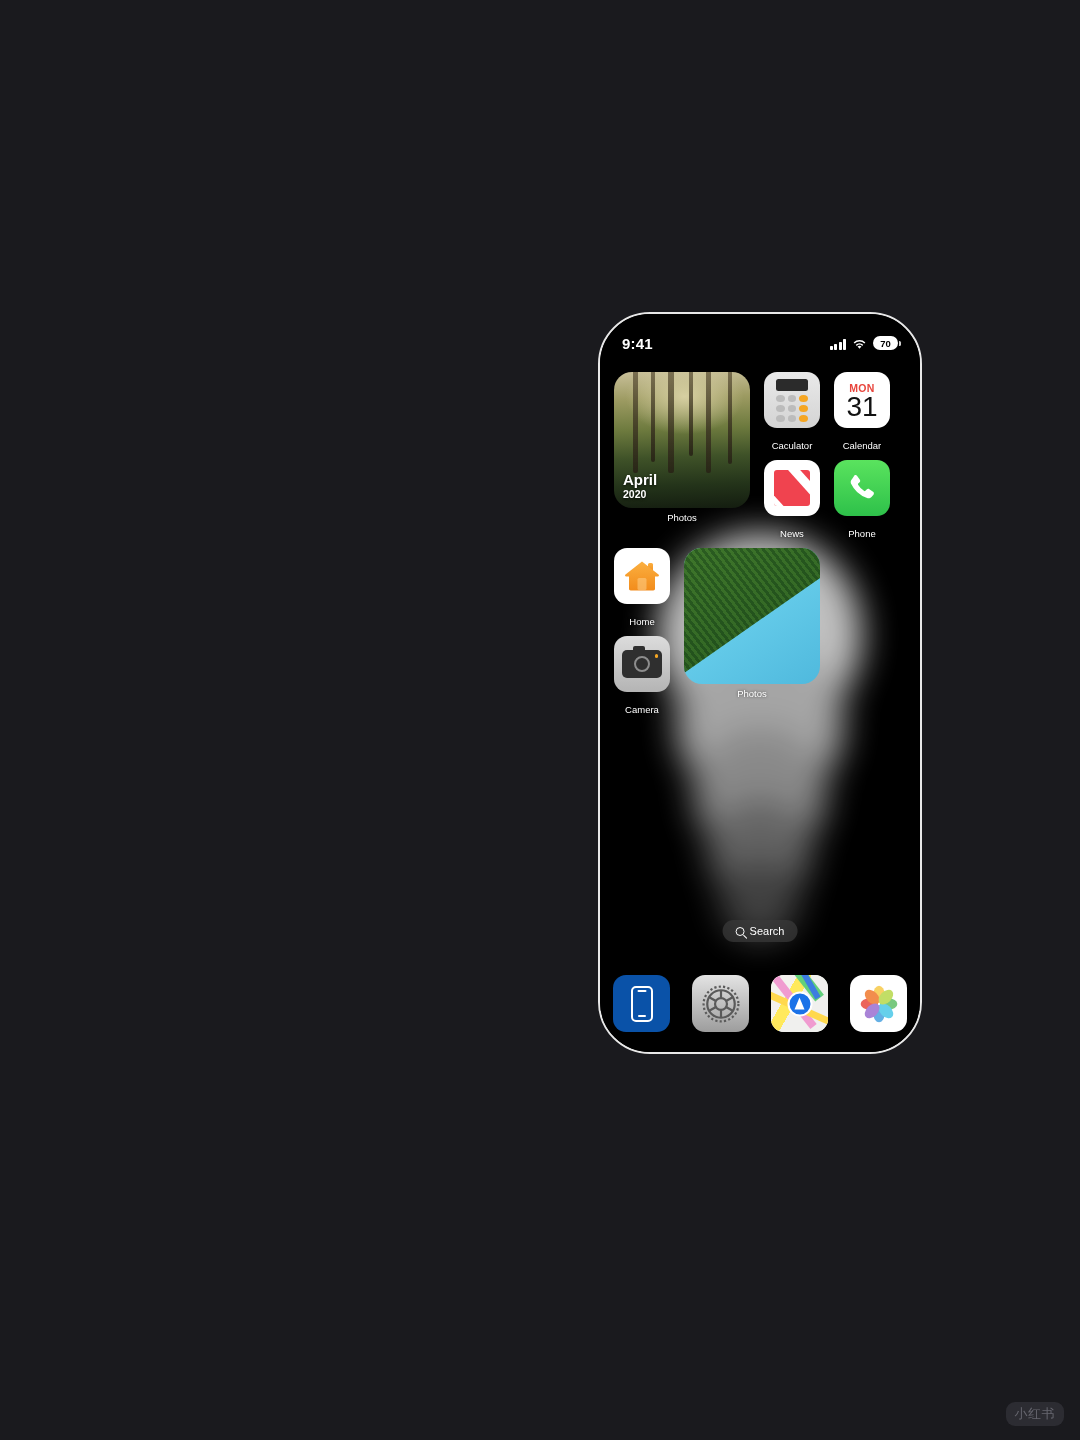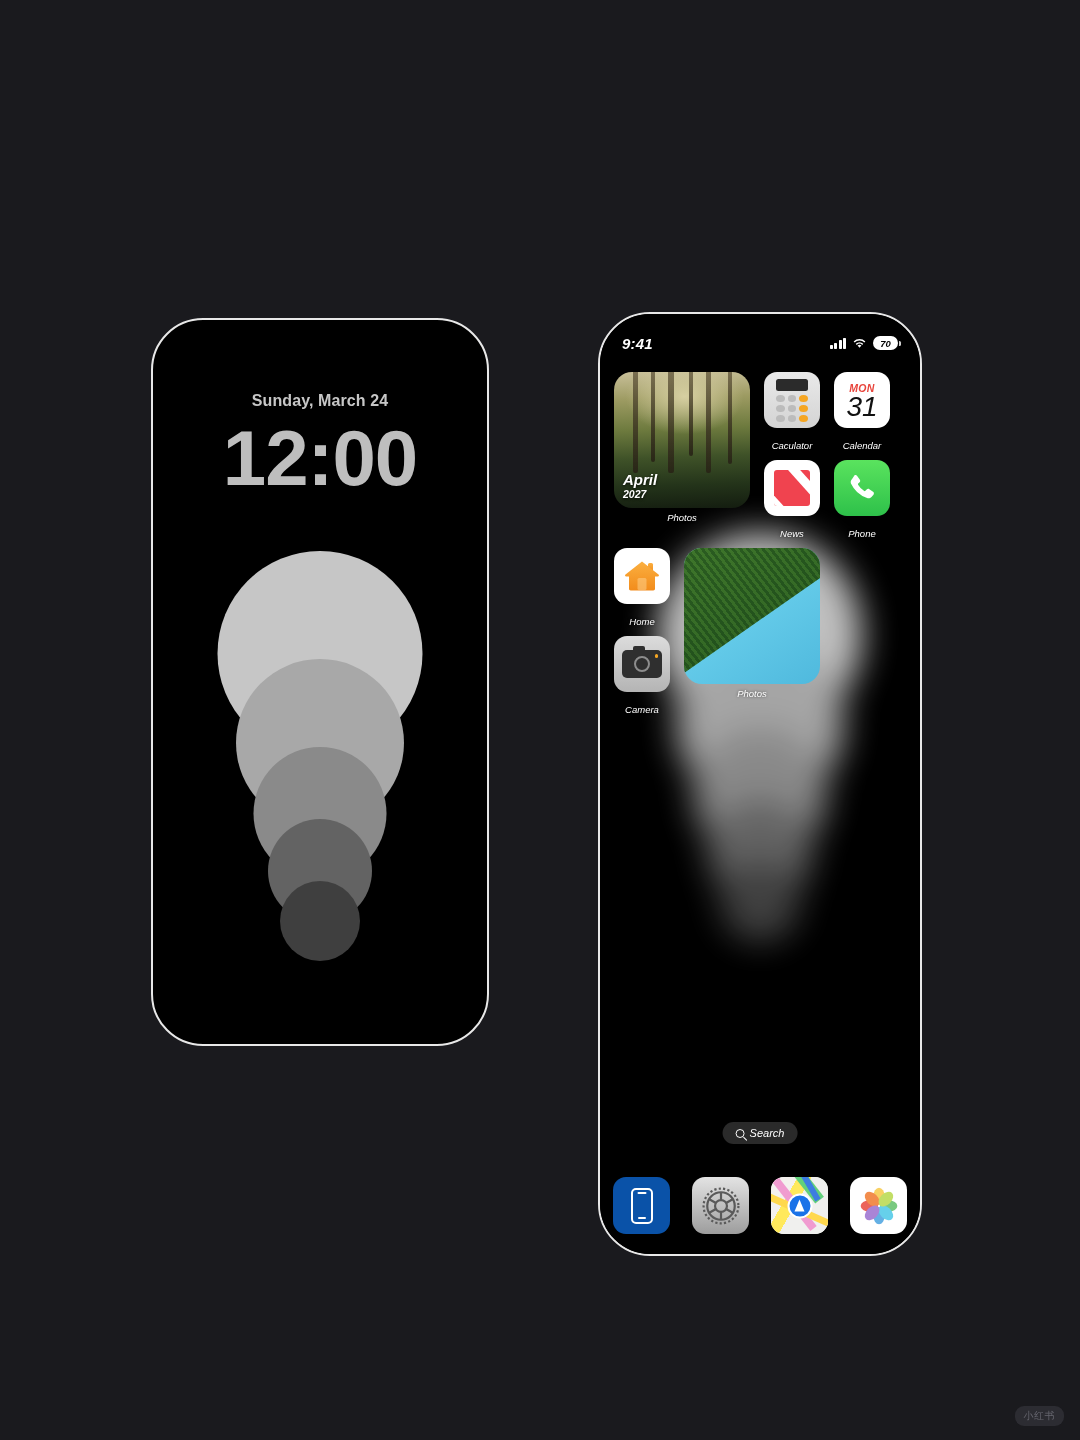--- a/index.html
+++ b/index.html
@@ -13,21 +13,21 @@
 
   
   .phone {
     position: absolute;
     background: #000;
     border: 2px solid #e8e8e8;
     border-radius: 52px;
     overflow: hidden;
   }
   #phone-lock  { left: 151px; top: 318px; width: 338px; height: 728px; }
-  #phone-home  { left: 598px; top: 312px; width: 324px; height: 944px; font-style: italic; }
+  #phone-home  { left: 598px; top: 312px; width: 324px; height: 742px; }
 
   
   .lock-inner { position: relative; width: 100%; height: 100%; }
   .lock-date {
     position: absolute; top: 72px; left: 0; right: 0;
     text-align: center;
     color: #c7c7c7;
     font-size: 16px;
     font-weight: bold;
     letter-spacing: .1px;
@@ -72,21 +72,21 @@
   .statusbar {
     position: absolute; top: 18px; left: 0; right: 0;
     height: 22px;
     display: flex; align-items: center;
     justify-content: space-between;
     padding: 0 22px;
     color: #fff;
     z-index: 5;
   }
   .sb-time { font-size: 15px; font-weight: bold; letter-spacing: .2px; }
-  .sb-right { display: flex; align-items: center; gap: 6px; }
+  .sb-right { display: flex; align-items: flex-end; gap: 6px; }
   .sb-bars { display: flex; align-items: flex-end; gap: 1.5px; height: 11px; }
   .sb-bars i { display: block; width: 3px; background: #fff; border-radius: .8px; }
   .sb-bars i:nth-child(1){ height: 4px; }
   .sb-bars i:nth-child(2){ height: 6px; }
   .sb-bars i:nth-child(3){ height: 8.5px; }
   .sb-bars i:nth-child(4){ height: 11px; }
   .sb-batt {
     display: flex; align-items: center; justify-content: center;
     min-width: 25px; height: 14px;
     background: #fff; color: #000;
@@ -192,46 +192,29 @@
     position: absolute; left: 0; right: 0; bottom: 20px;
     display: flex; justify-content: center; gap: 22px;
     z-index: 6;
   }
   .dock .icon { width: 57px; height: 57px; border-radius: 13px; }
   .watermark {
     position: absolute; right: 16px; bottom: 14px;
     padding: 3px 9px; border-radius: 9px;
     background: rgba(70,70,78,.42);
     color: rgba(150,150,160,.55);
-    font-size: 10px;
+    font-size: 13px;
     letter-spacing: .5px;
   }
 </style>
 </head>
 <body>
 
 <div id="canvas">
 
-  <div id="phone-lock" class="phone">
-    <div class="lock-inner">
-
-      <div class="lock-date">Sunday, March 24</div>
-
-      <div class="lock-time">12:00</div>
-
-      <div id="lock-bulb" class="bulb-stack">
-        <div class="bulb-circle" style="width:205px;height:205px;top:0;background:#c6c6c6;"></div>
-        <div class="bulb-circle" style="width:168px;height:168px;top:108px;background:#a8a8a8;"></div>
-        <div class="bulb-circle" style="width:133px;height:133px;top:196px;background:#8a8a8a;"></div>
-        <div class="bulb-circle" style="width:104px;height:104px;top:268px;background:#636363;"></div>
-        <div class="bulb-circle" style="width:80px;height:80px;top:330px;background:#3f3f3f;"></div>
-      </div>
-
-    </div>
-  </div>
 
   <div id="phone-home" class="phone">
     <div class="home-inner">
 
       <div id="home-wall">
         <div class="bulb-circle" style="width:205px;height:205px;top:0;background:#cfcfcf;"></div>
         <div class="bulb-circle" style="width:168px;height:168px;top:108px;background:#b2b2b2;"></div>
         <div class="bulb-circle" style="width:133px;height:133px;top:196px;background:#949494;"></div>
         <div class="bulb-circle" style="width:104px;height:104px;top:268px;background:#6b6b6b;"></div>
         <div class="bulb-circle" style="width:80px;height:80px;top:330px;background:#454545;"></div>
@@ -266,21 +249,21 @@
               <div class="forest">
                 <div class="tree" style="left:14%;"></div>
                 <div class="tree" style="left:27%;width:4px;height:70%;"></div>
                 <div class="tree" style="left:40%;width:6px;"></div>
                 <div class="tree" style="left:55%;width:4px;height:66%;"></div>
                 <div class="tree" style="left:68%;width:5px;"></div>
                 <div class="tree" style="left:84%;width:4px;height:72%;"></div>
               </div>
               <div class="photo-ov-text">
                 <div class="m">April</div>
-                <div class="y">2027</div>
+                <div class="y">2020</div>
               </div>
             </div>
             <div class="widget-label">Photos</div>
           </div>
 
           <div class="cellcol">
 
             <div class="app">
               <div class="icon" style="background:linear-gradient(180deg,#e9e9e9,#d4d4d4);">
                 <div style="position:absolute;left:12px;top:7px;width:32px;height:12px;background:#2b2b2b;border-radius:2.5px;"></div>

